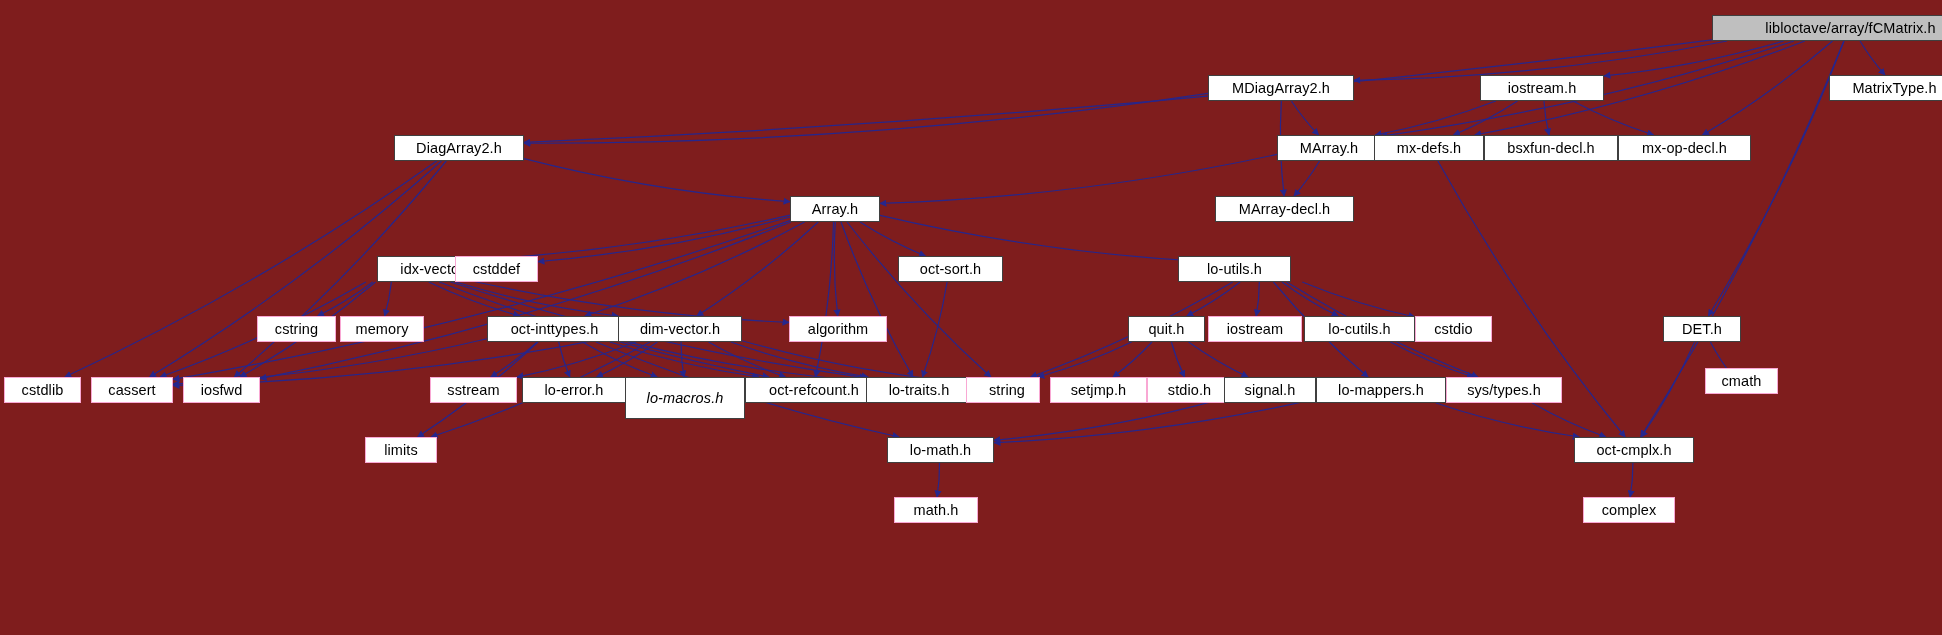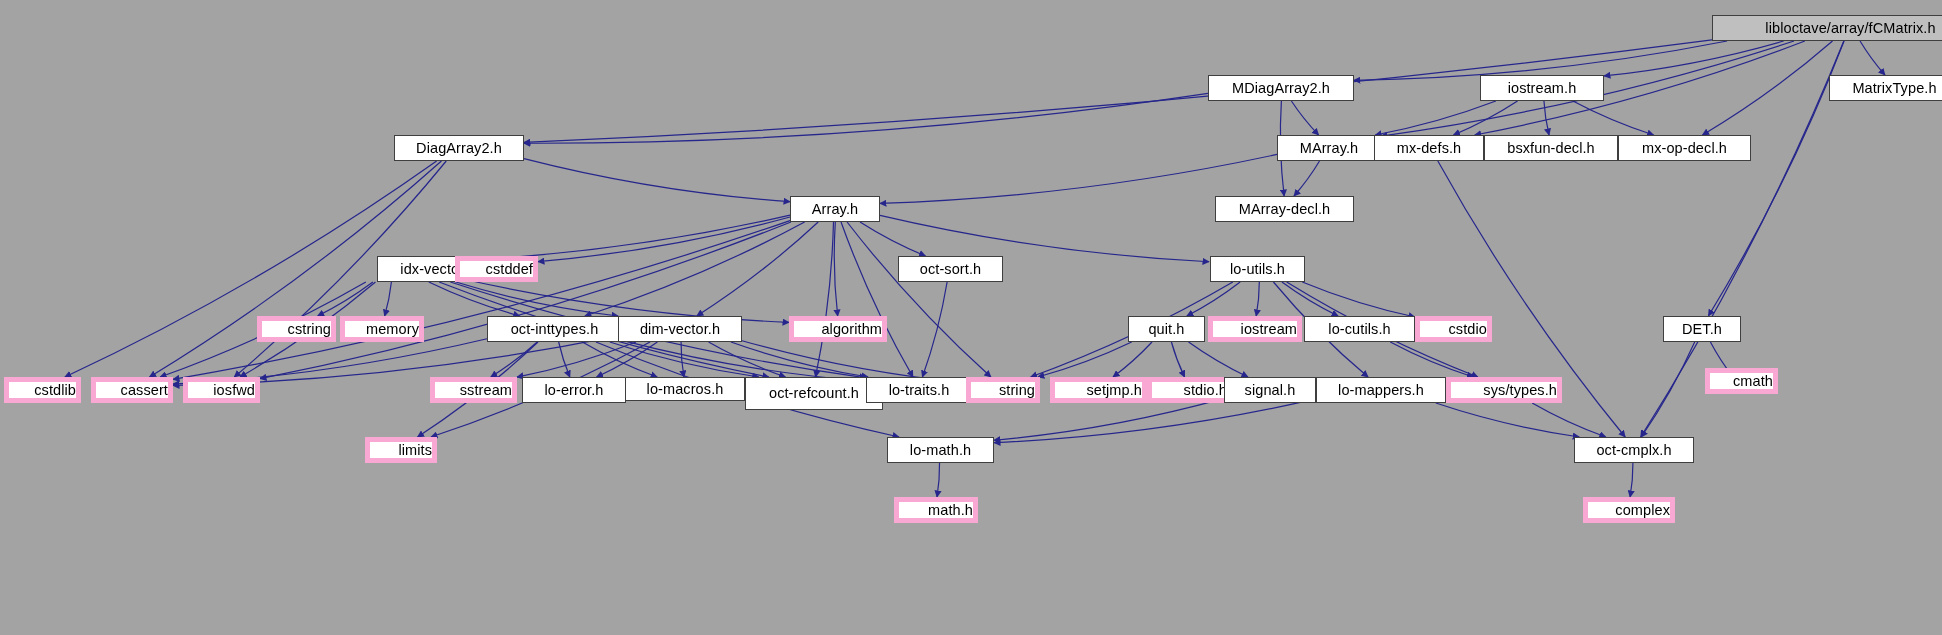--- a/index.html
+++ b/index.html
@@ -4,21 +4,21 @@
 <style>
   html, body {
     margin: 0;
     padding: 0;
     background: #ffffff;
   }
   #graph {
     position: relative;
     width: 1942px;
     height: 635px;
-    background: #a3a3a3;
+    background: #7f1d1d;
     font-family: "Liberation Sans", sans-serif;
     overflow: hidden;
   }
   #edges {
     position: absolute;
     left: 0;
     top: 0;
     width: 1942px;
     height: 635px;
     pointer-events: none;
@@ -32,22 +32,21 @@
     background: #ffffff;
     border: 1px solid #c0c0c0;
     color: #000000;
     font-size: 14.5px;
     line-height: 1;
     white-space: nowrap;
     letter-spacing: 0.1px;
     z-index: 3;
   }
   .node.sys {
-    border: 5px solid #f9a8d4;
-    justify-content: flex-end;
+    border: 1px solid #f9a8d4;
   }
   .node.local {
     border: 1.6px solid #3f3f3f;
   }
   .node.root {
     border: 1.6px solid #3f3f3f;
     background: #bfbfbf;
   }
 </style>
 </head>
@@ -180,21 +179,21 @@
       </div>
       <div class="node local" style="left: 333px; top: 256px; width: 122px; height: 26px; margin-left: 44px;">
         <span>idx-vector.h</span>
       </div>
       <div class="node sys" style="left: 455px; top: 256px; width: 83px; height: 26px;">
         <span>cstddef</span>
       </div>
       <div class="node local" style="left: 898px; top: 256px; width: 105px; height: 26px;">
         <span>oct-sort.h</span>
       </div>
-      <div class="node local" style="left: 1210px; top: 256px; width: 95px; height: 26px;">
+      <div class="node local" style="left: 1178px; top: 256px; width: 113px; height: 26px;">
         <span>lo-utils.h</span>
       </div>
       <div class="node local" style="left: 1663px; top: 316px; width: 78px; height: 26px;">
         <span>DET.h</span>
       </div>
       <div class="node sys" style="left: 257px; top: 316px; width: 79px; height: 26px;">
         <span>cstring</span>
       </div>
       <div class="node sys" style="left: 340px; top: 316px; width: 84px; height: 26px;">
         <span>memory</span>
@@ -228,24 +227,24 @@
       </div>
       <div class="node sys" style="left: 183px; top: 377px; width: 77px; height: 26px;">
         <span>iosfwd</span>
       </div>
       <div class="node sys" style="left: 430px; top: 377px; width: 87px; height: 26px;">
         <span>sstream</span>
       </div>
       <div class="node local" style="left: 522px; top: 377px; width: 104px; height: 26px;">
         <span>lo-error.h</span>
       </div>
-      <div class="node local" style="left: 625px; top: 377px; width: 120px; height: 24px;">
+      <div class="node local" style="left: 625px; top: 377px; width: 120px; height: 42px; font-style: italic;">
         <span>lo-macros.h</span>
       </div>
-      <div class="node local" style="left: 745px; top: 377px; width: 138px; height: 33px;">
+      <div class="node local" style="left: 745px; top: 377px; width: 138px; height: 26px;">
         <span>oct-refcount.h</span>
       </div>
       <div class="node local" style="left: 866px; top: 377px; width: 106px; height: 26px;">
         <span>lo-traits.h</span>
       </div>
       <div class="node sys" style="left: 966px; top: 377px; width: 74px; height: 26px; padding-left: 8px;">
         <span>string</span>
       </div>
       <div class="node sys" style="left: 1050px; top: 377px; width: 97px; height: 26px;">
         <span>setjmp.h</span>

